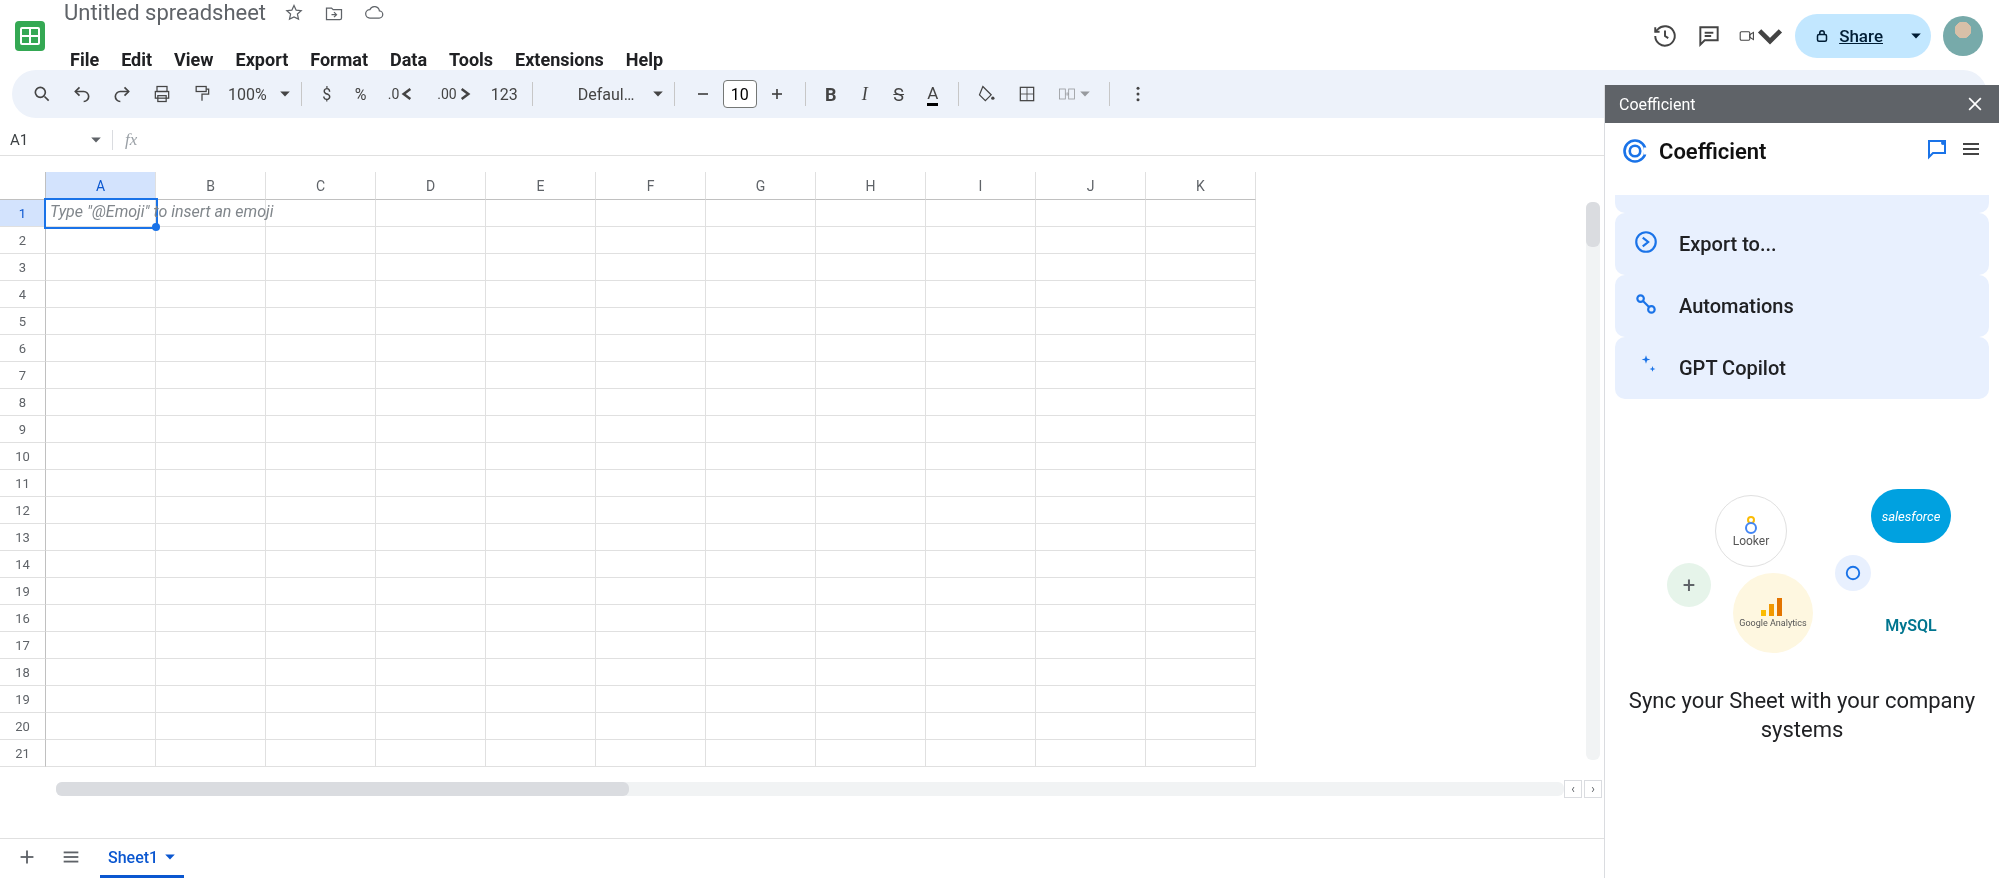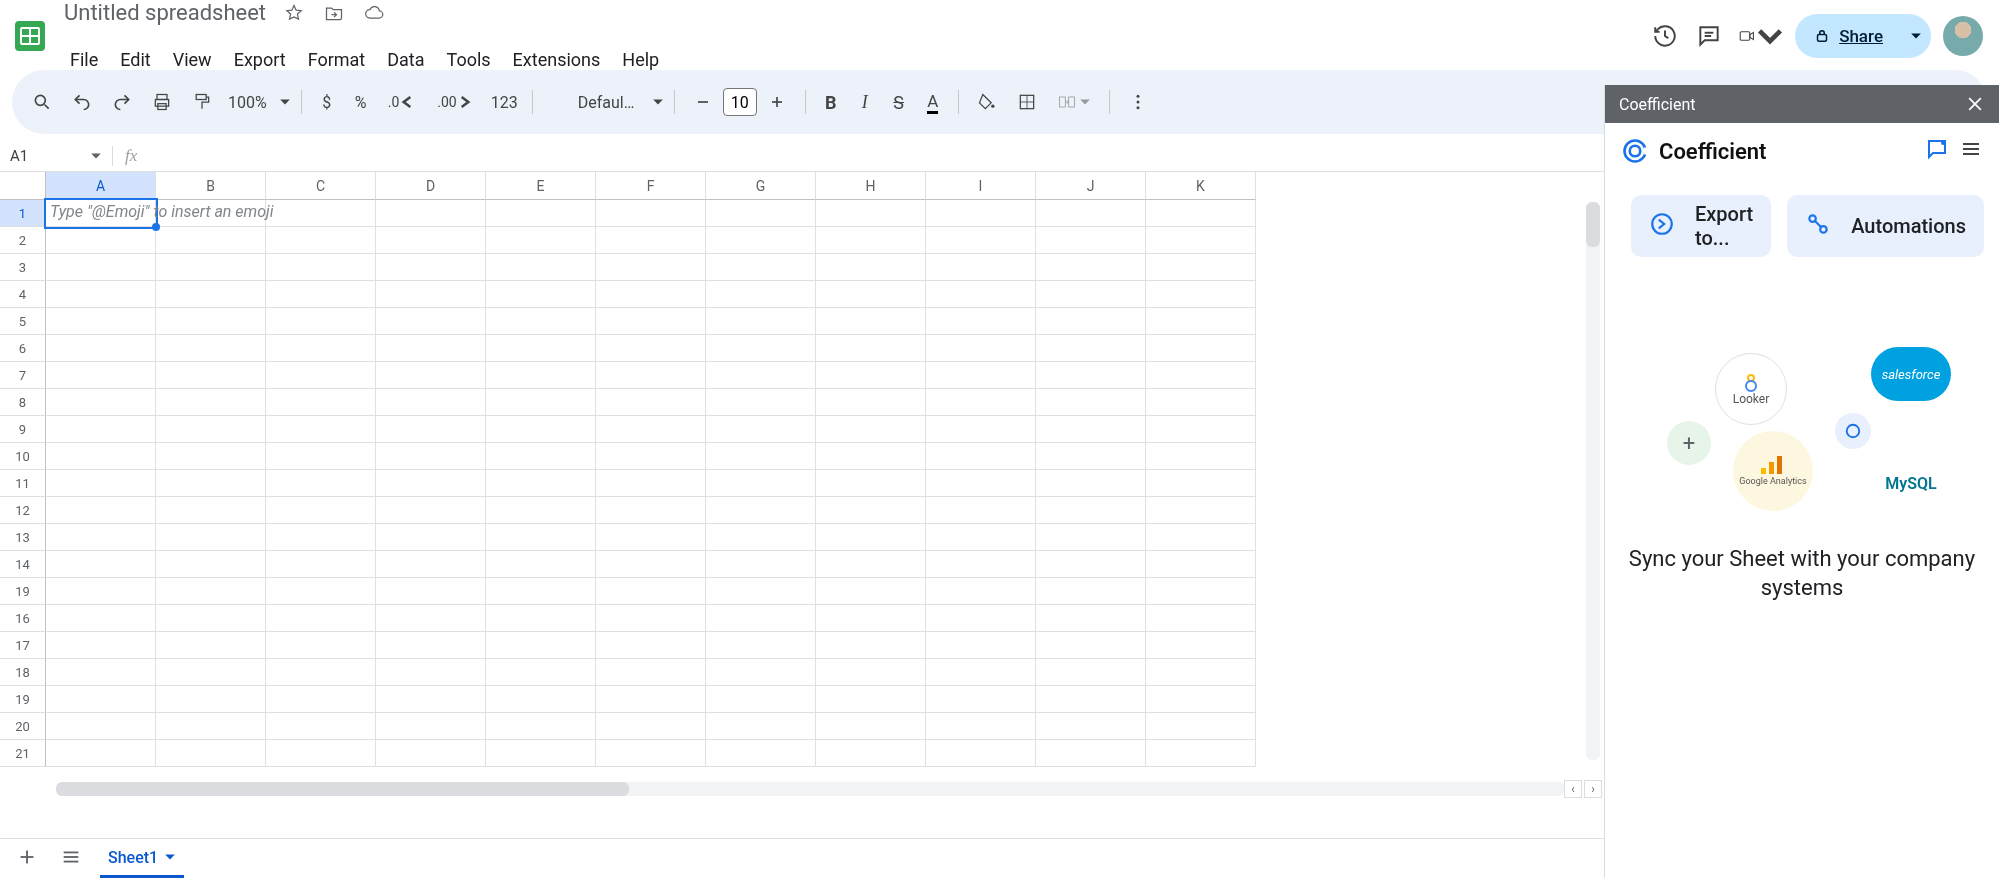--- a/index.html
+++ b/index.html
@@ -7,35 +7,35 @@
 
 
 .titlebar { display: flex; align-items: center; padding: 8px 16px 0 10px; height: 64px; }
 .app-icon { width: 40px; height: 40px; display: flex; align-items: center; justify-content: center; margin-right: 10px; }
 .app-icon svg { width: 36px; height: 36px; }
 .doc-block { display: flex; flex-direction: column; }
 .doc-row { display: flex; align-items: center; gap: 8px; height: 28px; }
 .doc-title { font-size: 22px; color: #5f6368; padding: 0 4px; }
 .icon-btn { background: none; border: none; padding: 6px; cursor: pointer; color: #5f6368; display: flex; align-items: center; justify-content: center; border-radius: 4px; }
 .icon-btn svg { width: 20px; height: 20px; fill: currentColor; }
-.menus { display: flex; gap: 2px; margin-top: 18px; }
+.menus { display: flex; gap: 2px; margin-top: 18px; font-weight: bold; }
 .menu-item { font-size: 18px; color: #202124; padding: 4px 10px; border-radius: 4px; cursor: pointer; }
 
 .title-spacer { flex: 1; }
 .right-icons { display: flex; align-items: center; gap: 16px; margin-right: 12px; }
 .right-icons .ic { width: 28px; height: 28px; color: #444; cursor: pointer; display:flex; align-items:center; justify-content:center; }
 .right-icons .ic svg { width: 26px; height: 26px; fill: none; stroke: #444; stroke-width: 1.8; }
 .share-wrap { display: flex; align-items: center; background: #c2e7ff; border-radius: 40px; height: 44px; overflow: hidden; }
 .share-btn { display: flex; align-items: center; gap: 8px; padding: 0 18px; height: 100%; cursor: pointer; border: none; background: none; font-size: 17px; font-weight: 500; color: #001d35; text-decoration: underline; }
 .share-drop { width: 30px; height: 100%; display: flex; align-items: center; justify-content: center; cursor: pointer; }
 .avatar { width: 40px; height: 40px; border-radius: 50%; background: #999 center/cover; margin-left: 12px; cursor: pointer; background-image: radial-gradient(circle at 50% 35%, #d8c0a8 0 25%, transparent 26%), linear-gradient(#7aa, #7aa); }
 
 
 .toolbar-wrap { padding: 6px 12px; }
-.toolbar { display: flex; align-items: center; background: #edf2fa; border-radius: 40px; height: 64px; padding: 0 12px; gap: 4px; }
+.toolbar { display: flex; align-items: center; background: #edf2fa; border-radius: 40px; height: 48px; padding: 0 12px; gap: 4px; }
 .tbtn { background: none; border: none; padding: 6px 8px; cursor: pointer; color: #444; border-radius: 4px; display: flex; align-items: center; justify-content: center; min-width: 30px; height: 32px; }
 .tbtn svg { width: 20px; height: 20px; fill: currentColor; }
 .tsep { width: 1px; height: 24px; background: #c7c7c7; margin: 0 6px; }
 .ttext { font-size: 16px; color: #444; padding: 0 4px; }
 .zoom { display: flex; align-items: center; gap: 8px; }
 .fontbox { display: flex; align-items: center; gap: 4px; margin-left: 35px; }
 .fontname { font-size: 16px; color: #444; width: 70px; overflow: hidden; white-space: nowrap; text-overflow: ellipsis; }
 .fsize { display: flex; align-items: center; gap: 2px; }
 .fsize-input { width: 34px; height: 28px; border: 1px solid #747775; border-radius: 4px; text-align: center; font-size: 16px; background: #fff; }
 .chev { display:flex; align-items:center; }
@@ -84,21 +84,21 @@
 .panel-head { background: #5f6368; color: #fff; height: 38px; display: flex; align-items: center; padding: 0 14px; font-size: 16px; justify-content: space-between; }
 .panel-head .x { cursor: pointer; display: flex; }
 .panel-head .x svg { width: 20px; height: 20px; stroke: #fff; stroke-width: 2; fill: none; }
 .panel-top { display: flex; align-items: center; padding: 14px 16px; gap: 10px; }
 .co-logo { display: flex; align-items: center; gap: 10px; }
 .co-logo svg { width: 28px; height: 28px; }
 .co-name { font-size: 22px; font-weight: 600; color: #111; }
 .panel-top-sp { flex: 1; }
 .panel-top .pb { cursor: pointer; color: #1a73e8; }
 .panel-top .pb svg { width: 24px; height: 24px; }
-.panel-list { padding: 16px 10px; display: flex; flex-direction: row; gap: 16px; }
+.panel-list { padding: 16px 10px; display: flex; flex-direction: column; gap: 0; }
 .card { background: #e8f0fe; border-radius: 10px; height: 62px; display: flex; align-items: center; padding: 0 18px; gap: 20px; cursor: pointer; font-size: 20px; color: #202124; font-weight: 500; }
 .card svg { width: 26px; height: 26px; }
 .card.stub { height: 18px; padding: 0; border-radius: 0 0 10px 10px; }
 .promo { margin-top: 50px; text-align: center; padding: 0 18px; }
 .promo-canvas { height: 210px; position: relative; }
 .promo-txt { font-size: 22px; font-weight: 400; color: #202124; line-height: 1.3; margin-top: 12px; }
 .chip { position: absolute; border-radius: 50%; display: flex; align-items: center; justify-content: center; flex-direction: column; font-size: 12px; color: #555; }
 .chip.sf { background: #00a1e0; color: #fff; width: 80px; height: 54px; border-radius: 30px; right: 30px; top: 24px; font-style: italic; font-size: 13px; }
 .chip.lk { background: #fff; border: 1px solid #e0e0e0; width: 72px; height: 72px; left: 92px; top: 30px; }
 .chip.ga { background: #fef7e0; width: 80px; height: 80px; left: 110px; top: 108px; font-size: 10px; }

